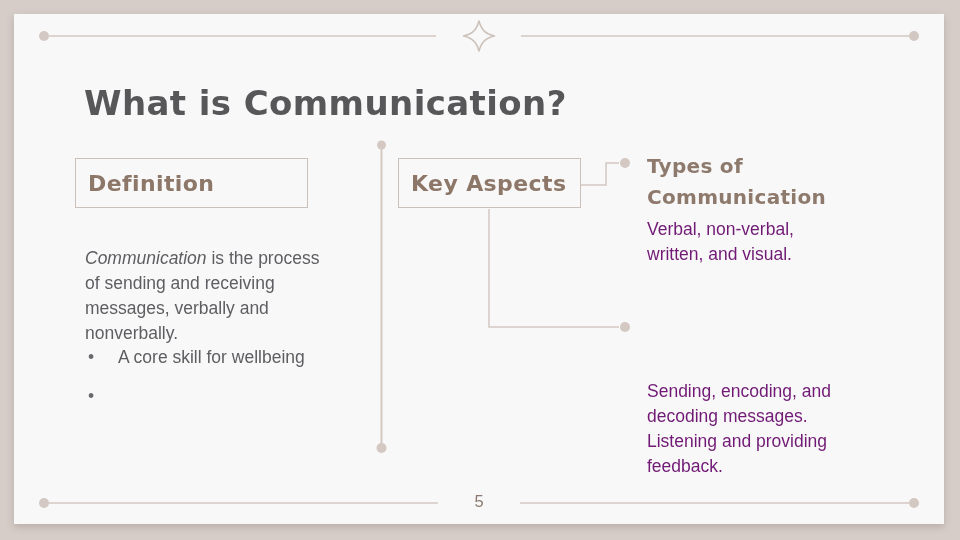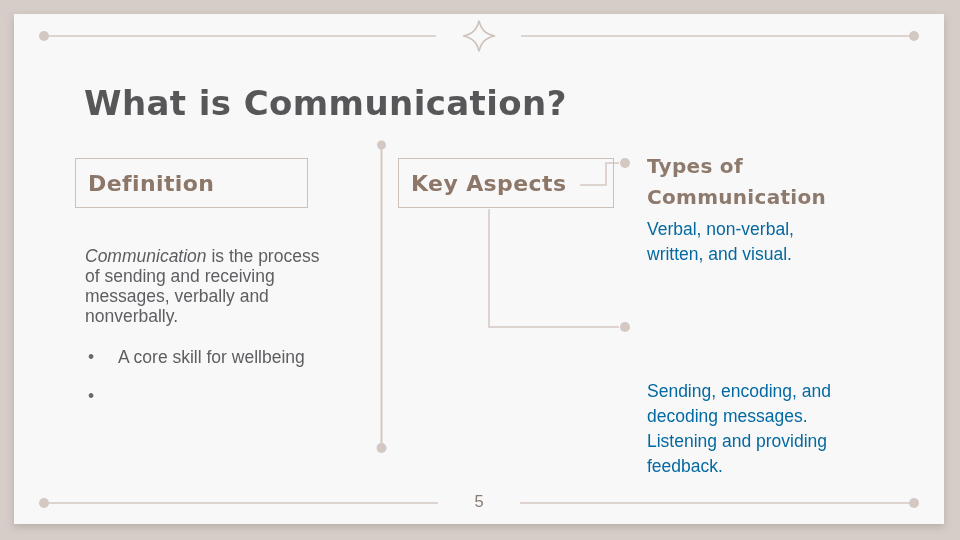--- a/index.html
+++ b/index.html
@@ -49,37 +49,37 @@
     position: absolute;
     top: 158px;
     height: 50px;
     border: 1.5px solid #ccc0ba;
     background: transparent;
     box-sizing: border-box;
     display: flex;
     align-items: center;
   }
   .label-box.def { left: 75px;  width: 233px; }
-  .label-box.ka  { left: 398px; width: 216px; }
+  .label-box.ka  { left: 398px; width: 183px; }
   .label-box .label-text {
     font-family: "DejaVu Sans", sans-serif;
     font-weight: 700;
     font-size: 22px;
     letter-spacing: 0.4px;
     color: #8d7769;
     padding-left: 12px;
     white-space: nowrap;
   }
   .def-paragraph {
     position: absolute;
     left: 85px;
     top: 228px;
     width: 252px;
     font-size: 17.5px;
-    line-height: 20px;
+    line-height: 25px;
     color: #5e5e62;
   }
   .def-paragraph i { font-style: italic; }
   .bullet-list {
     position: absolute;
     left: 85px;
     top: 344px;
     width: 262px;
     margin: 0;
     padding: 0;
@@ -110,21 +110,21 @@
     letter-spacing: 0.3px;
     color: #8e7a6d;
   }
   .aspect-heading.types   { top: 134px; }
   .aspect-heading.actions { top: 297px; }
   .aspect-body {
     position: absolute;
     left: 647px;
     font-size: 17.5px;
     line-height: 25px;
-    color: #0369a1;
+    color: #701a75;
   }
   .aspect-body.types   { top: 199px; width: 178px; }
   .aspect-body.actions { top: 361px; width: 206px; }
   .page-number {
     position: absolute;
     left: 437px;
     top: 492px;
     width: 84px;
     text-align: center;
     font-size: 16.5px;

